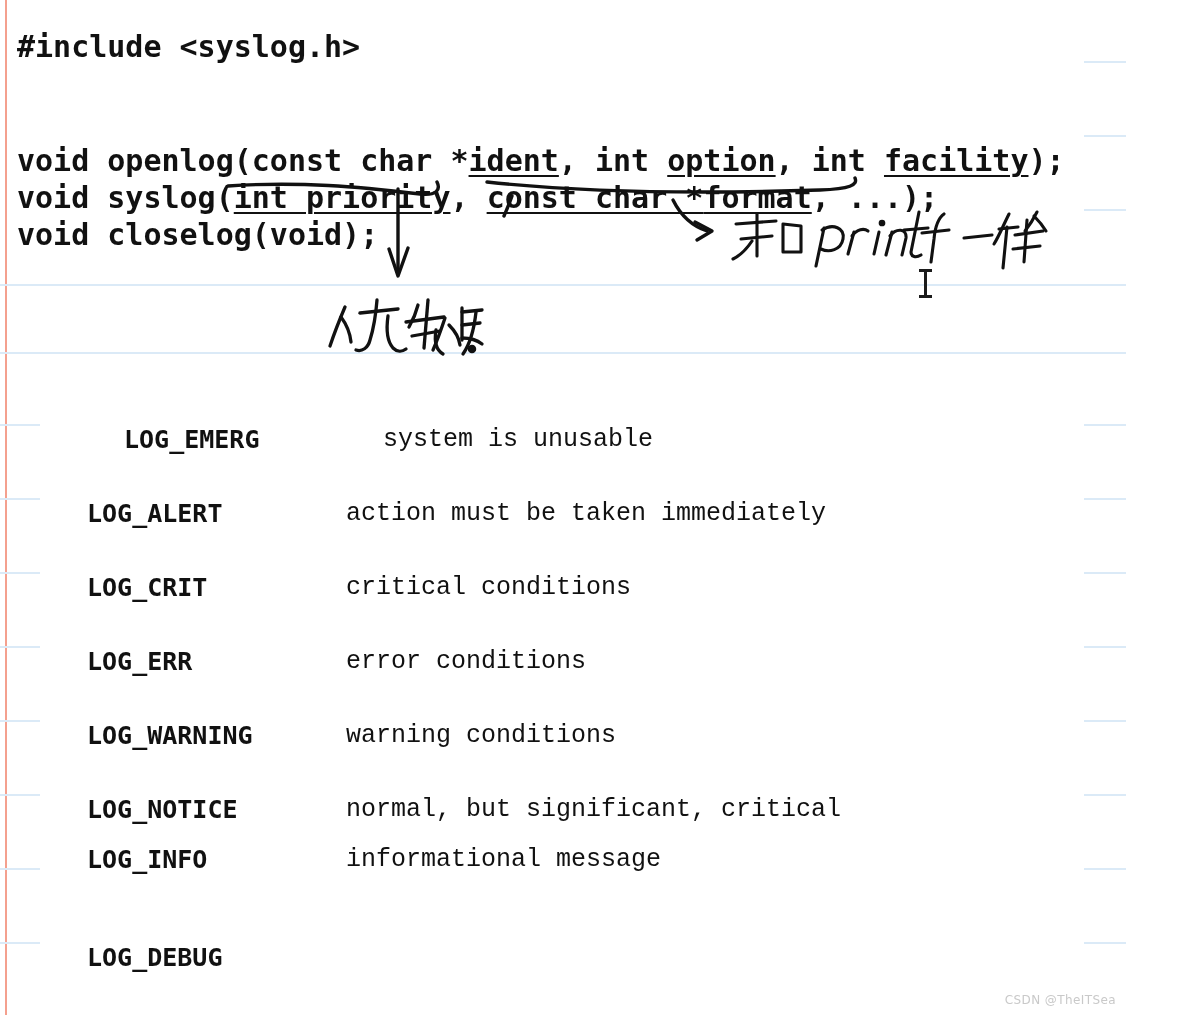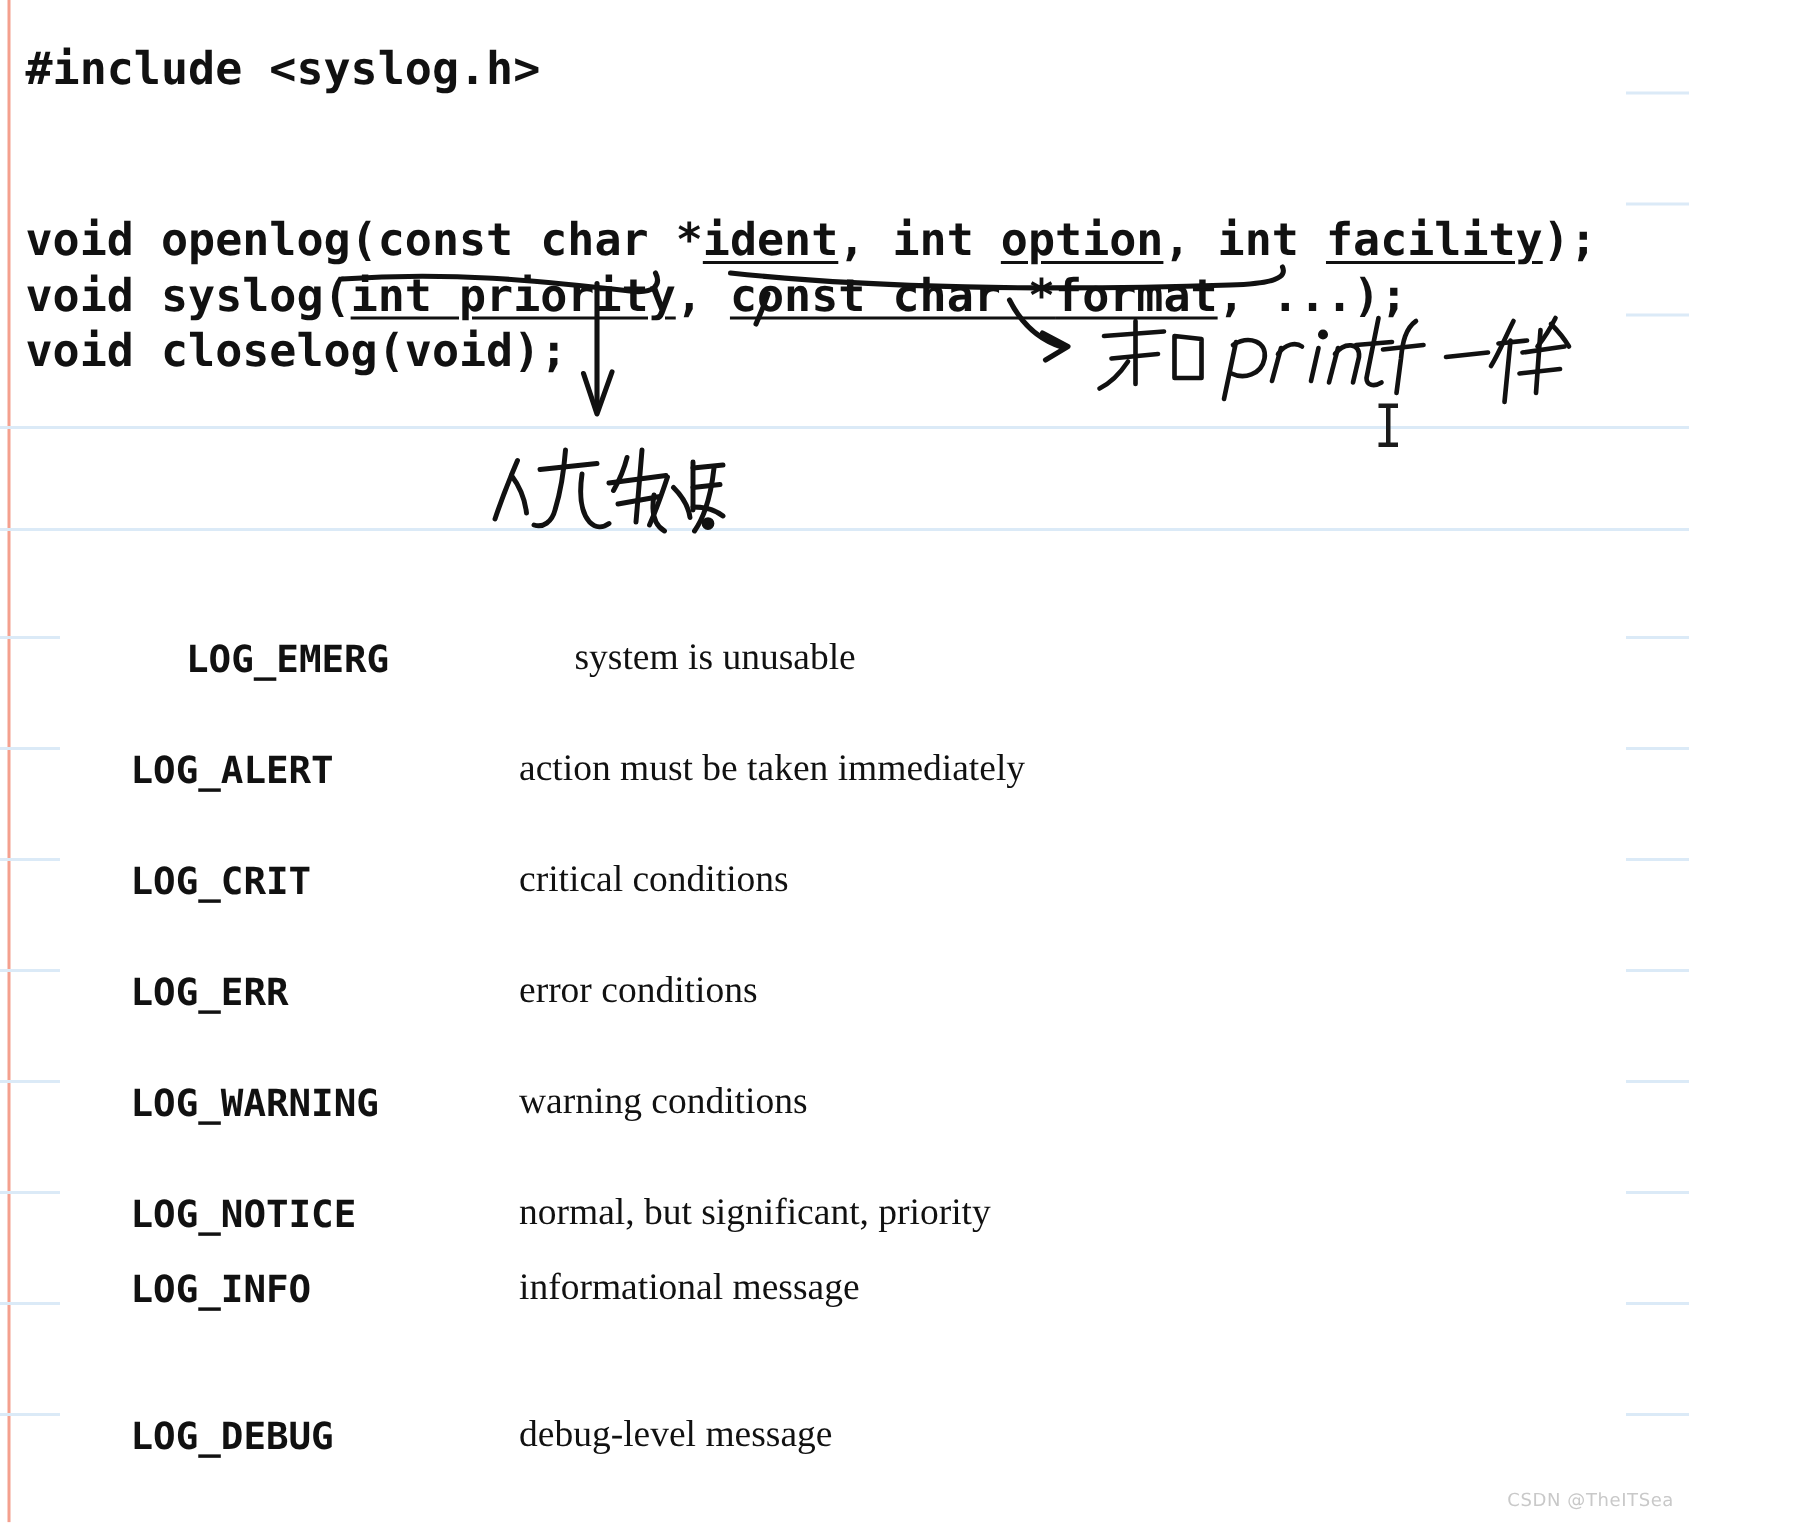--- a/index.html
+++ b/index.html
@@ -70,21 +70,21 @@
     left: 87px;
     font-family: "DejaVu Sans Mono", monospace;
     font-weight: bold;
     font-size: 25px;
     color: #111111;
     white-space: pre;
   }
   .tdesc {
     position: absolute;
     left: 346px;
-    font-family: Liberation Serif, serif;
+    font-family: Liberation Mono, monospace;
     font-weight: normal;
     font-size: 25px;
     color: #111111;
     white-space: pre;
   }
 
   
   #ink {
     position: absolute;
     left: 0;
@@ -266,29 +266,28 @@
     <div class="trow" style="top:647px;">
       <div class="tname">LOG_ERR</div>
       <div class="tdesc">error conditions</div>
     </div>
     <div class="trow" style="top:721px;">
       <div class="tname">LOG_WARNING</div>
       <div class="tdesc">warning conditions</div>
     </div>
     <div class="trow" style="top:795px;">
       <div class="tname">LOG_NOTICE</div>
-      <div class="tdesc">normal, but significant, priority</div>
+      <div class="tdesc">normal, but significant, critical</div>
     </div>
     <div class="trow" style="top:845px;">
       <div class="tname">LOG_INFO</div>
       <div class="tdesc">informational message</div>
     </div>
     <div class="trow" style="top:943px;">
       <div class="tname">LOG_DEBUG</div>
-      <div class="tdesc">debug-level message</div>
     </div>
   </div>
 
   <div id="caret">
     <div class="top"></div>
       <div class="bar"></div>
       <div class="bot"></div>
   </div>
 
   <div id="watermark">CSDN @TheITSea</div>

